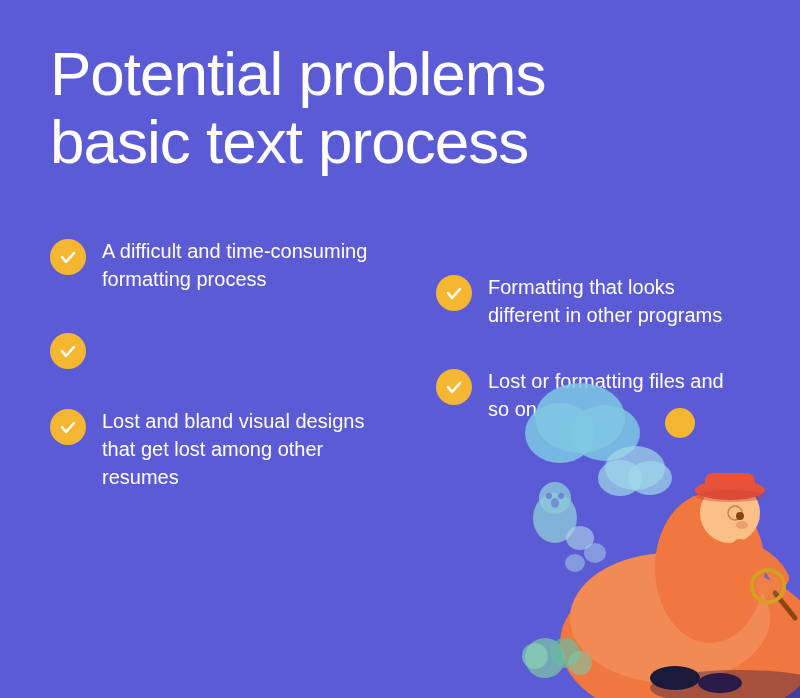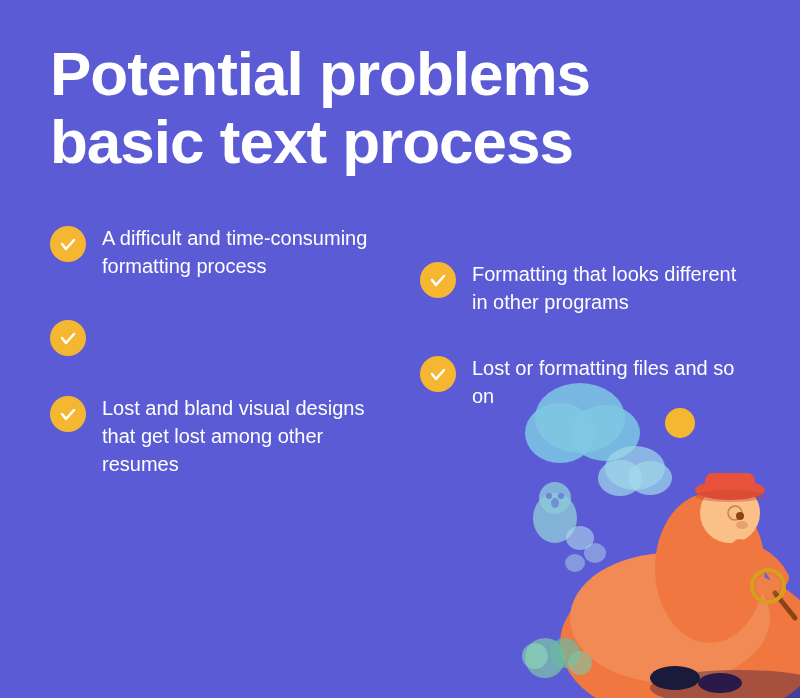--- a/index.html
+++ b/index.html
@@ -16,29 +16,29 @@
       height: 698px;
       background-color: #5B5BD6;
       position: relative;
       padding: 40px 50px;
       overflow: hidden;
     }
 
     .title {
       color: white;
       font-size: 62px;
-      font-weight: 700;
+      font-weight: 400;
       line-height: 1.1;
-      margin-bottom: 48px;
+      margin-bottom: 61px;
       letter-spacing: -1px;
     }
 
     .content-area {
       display: flex;
-      gap: 0;
+      gap: 16px;
     }
 
     .left-column {
       width: 340px;
       flex-shrink: 0;
     }
 
     .right-column {
       flex: 1;
       padding-left: 30px;

